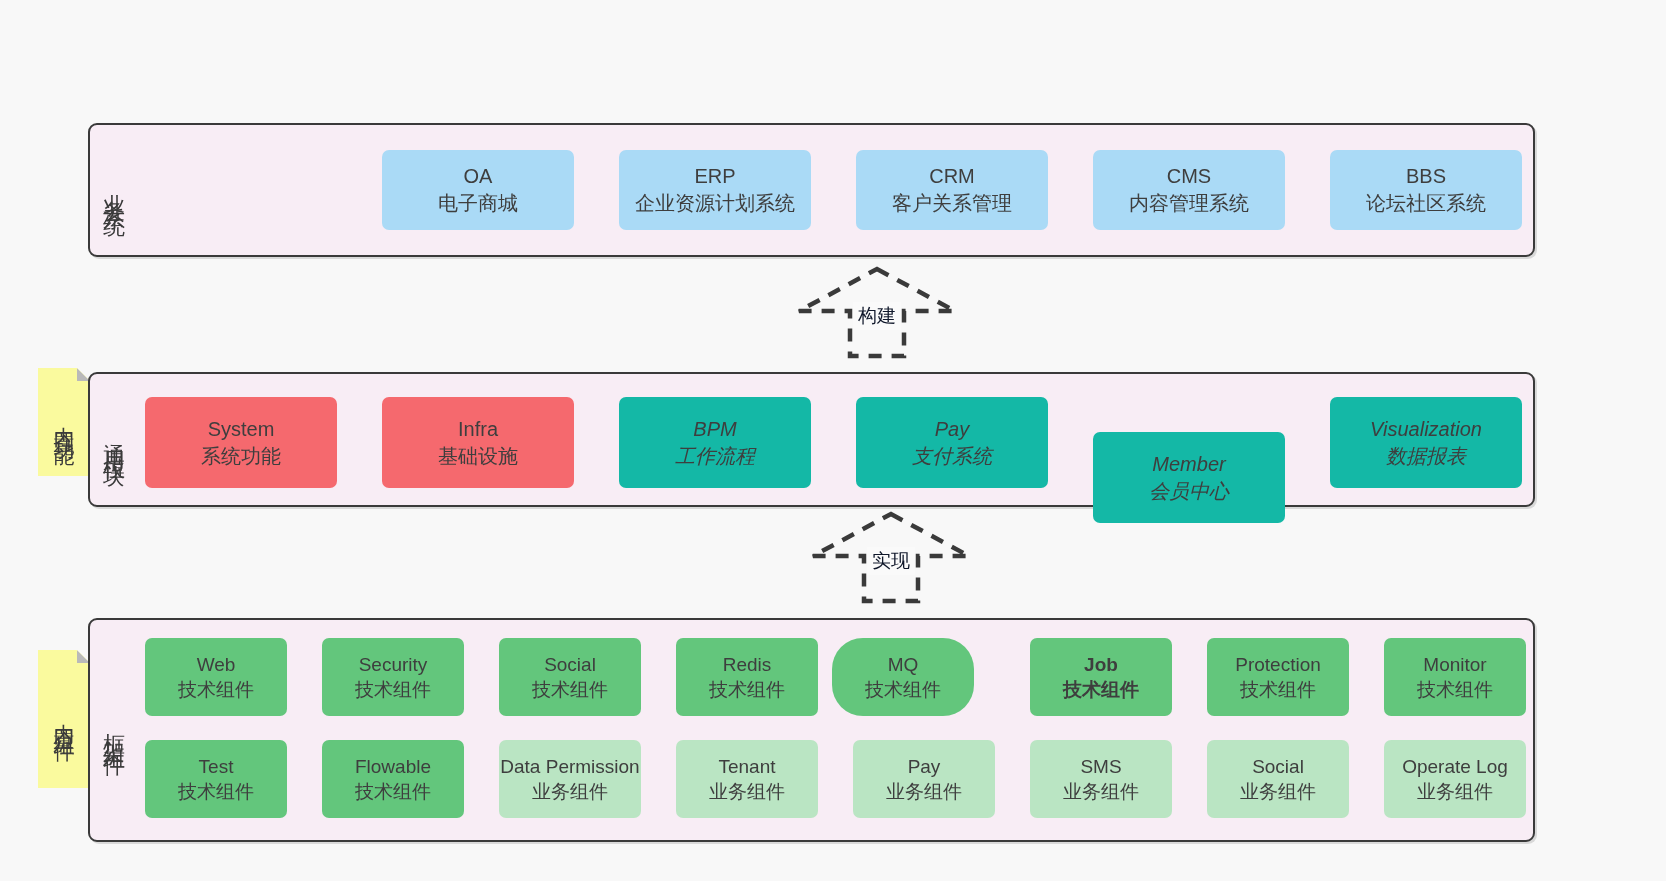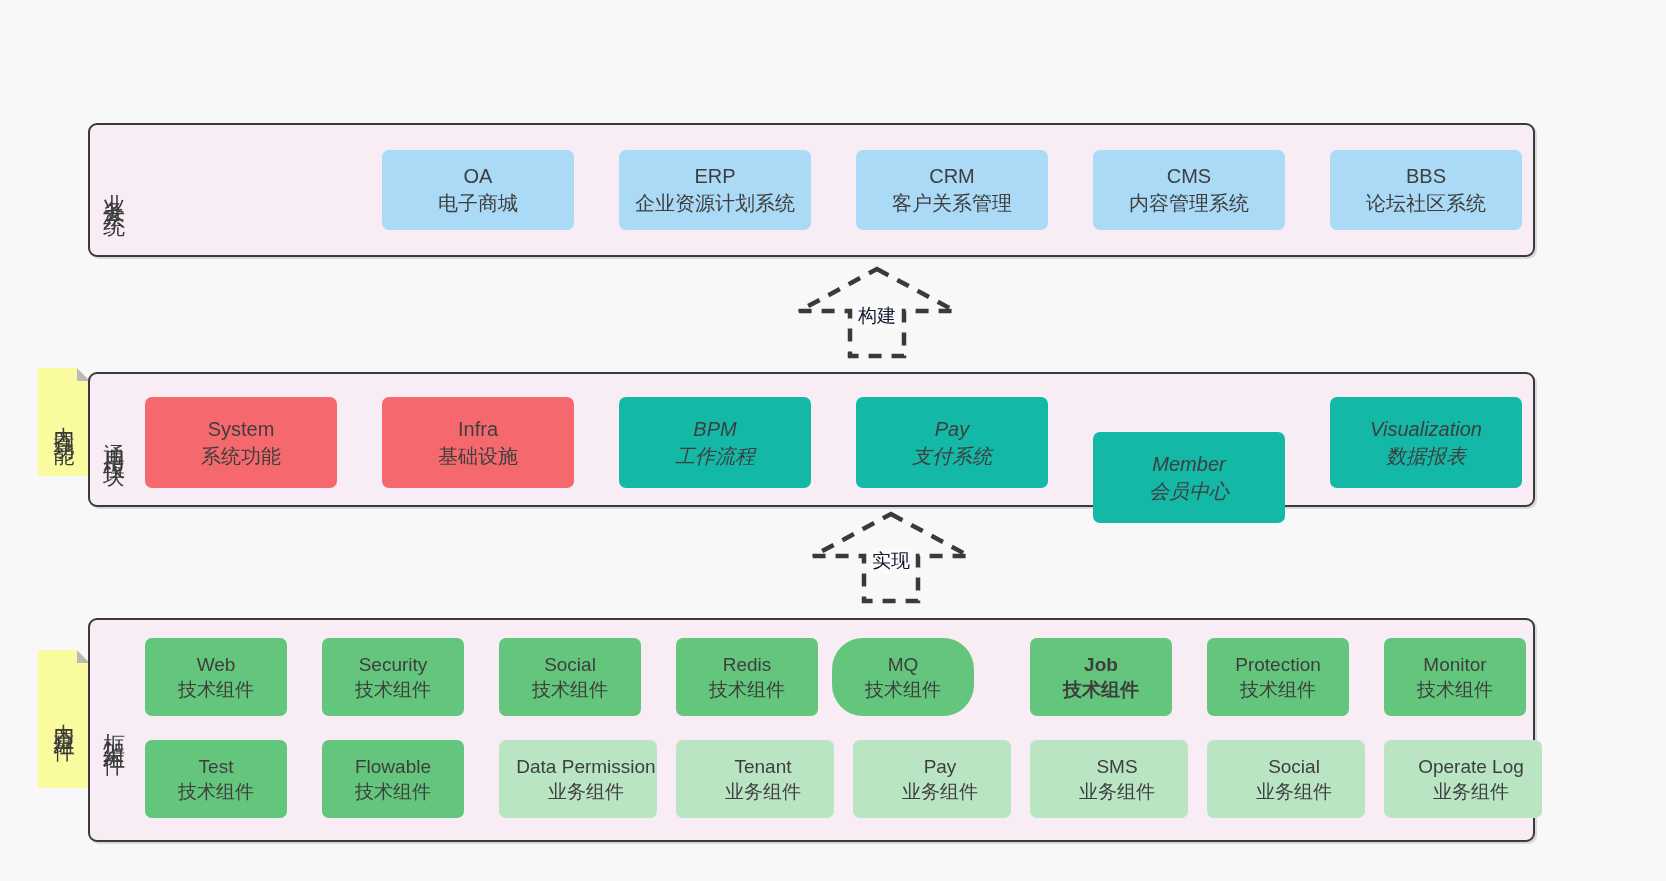--- a/index.html
+++ b/index.html
@@ -31,21 +31,21 @@
   .b6{width:192px;height:91px;font-size:20px;line-height:27px;}
   .c1 .b6{top:25px;height:80px;}
   .c2 .b6{top:23px;}
   .b8{width:142px;height:78px;font-size:19px;line-height:25px;}
   .row1{top:18px;}
   .row2{top:120px;}
   .blue{background:#aadaf6;}
   .red{background:#f5696e;}
   .pink{background:#14b8a6;font-style:italic;}
   .green{background:#63c67c;}
-  .lgreen{background:#bae5c3;padding-left:16px;}
+  .lgreen{background:#bae5c3;}
   .tab{
     position:absolute;left:38px;width:52px;background:#fafa9e;z-index:1;
     clip-path:polygon(0 0,calc(100% - 13px) 0,100% 13px,100% 100%,0 100%);
     display:flex;align-items:center;justify-content:center;
   }
   .tab span{
     writing-mode:vertical-rl;text-orientation:upright;
     font-size:21px;letter-spacing:6px;color:#3a3a3a;
   }
   .fold{

